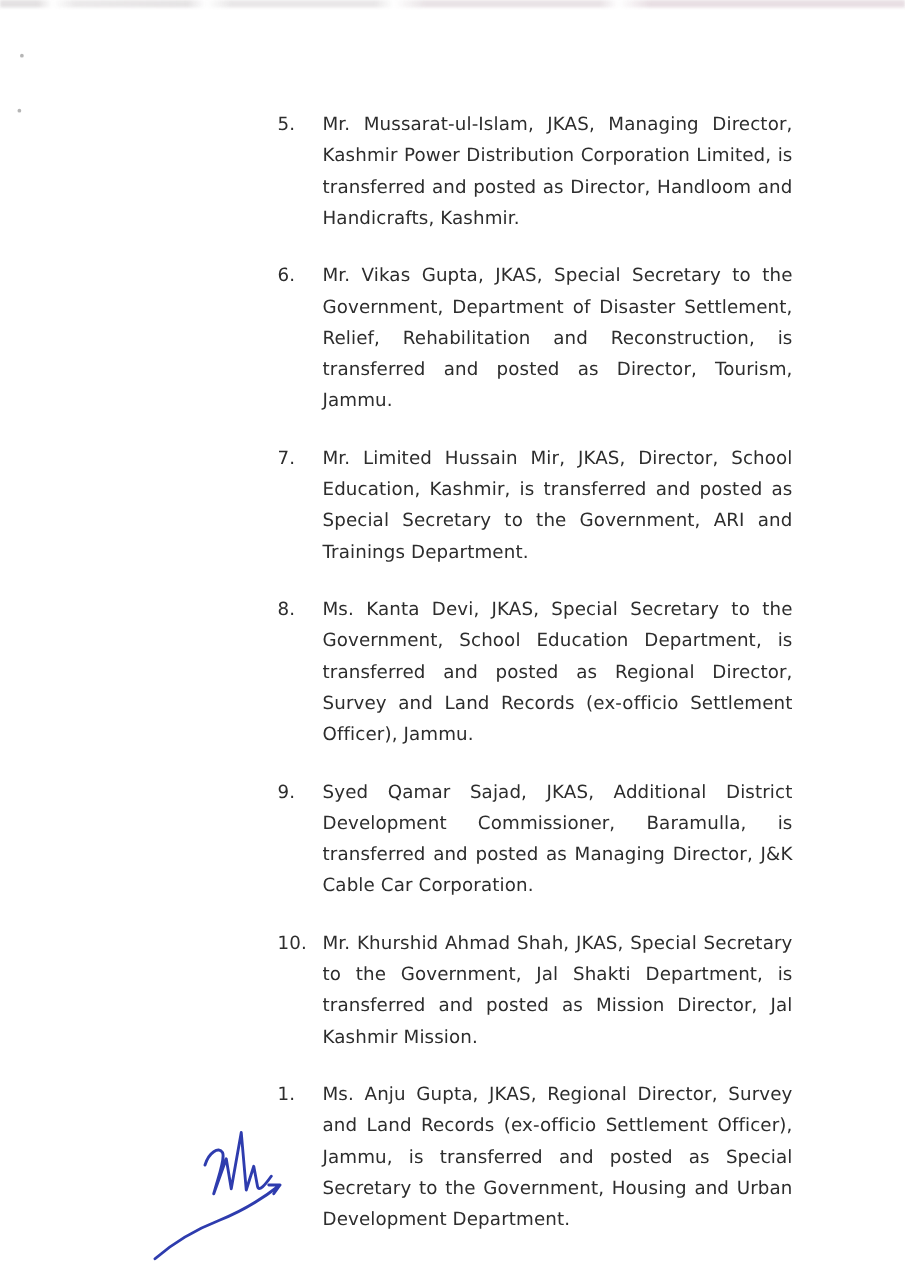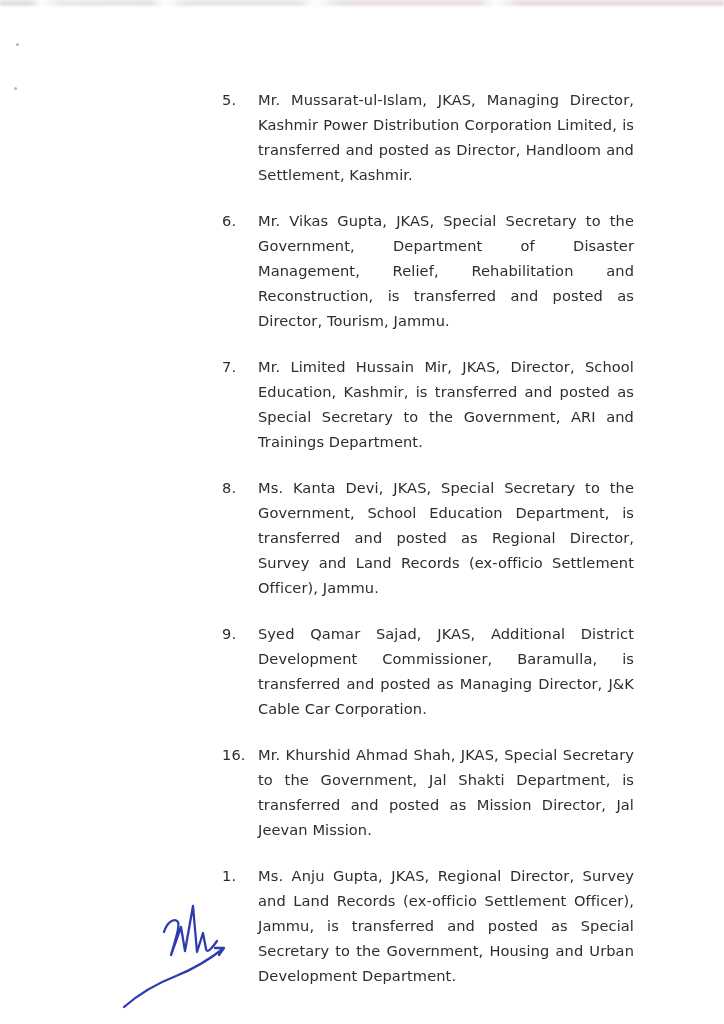--- a/index.html
+++ b/index.html
@@ -82,41 +82,41 @@
 
 <div class="page">
 
   <div class="top-smudge"></div>
   <div class="speck speck-1"></div>
   <div class="speck speck-2"></div>
 
   <ol class="order-list">
     <li class="order-item">
       <span class="num">5.</span>
-      <span class="body">Mr. Mussarat-ul-Islam, JKAS, Managing Director, Kashmir Power Distribution Corporation Limited, is transferred and posted as Director, Handloom and Settlement, Kashmir.</span>
+      <span class="body">Mr. Mussarat-ul-Islam, JKAS, Managing Director, Kashmir Power Distribution Corporation Limited, is transferred and posted as Director, Handloom and Handicrafts, Kashmir.</span>
     </li>
     <li class="order-item">
       <span class="num">6.</span>
-      <span class="body">Mr. Vikas Gupta, JKAS, Special Secretary to the Government, Department of Disaster Management, Relief, Rehabilitation and Reconstruction, is transferred and posted as Director, Tourism, Jammu.</span>
+      <span class="body">Mr. Vikas Gupta, JKAS, Special Secretary to the Government, Department of Disaster Settlement, Relief, Rehabilitation and Reconstruction, is transferred and posted as Director, Tourism, Jammu.</span>
     </li>
     <li class="order-item">
       <span class="num">7.</span>
       <span class="body">Mr. Limited Hussain Mir, JKAS, Director, School Education, Kashmir, is transferred and posted as Special Secretary to the Government, ARI and Trainings Department.</span>
     </li>
     <li class="order-item">
       <span class="num">8.</span>
       <span class="body">Ms. Kanta Devi, JKAS, Special Secretary to the Government, School Education Department, is transferred and posted as Regional Director, Survey and Land Records (ex-officio Settlement Officer), Jammu.</span>
     </li>
     <li class="order-item">
       <span class="num">9.</span>
       <span class="body">Syed Qamar Sajad, JKAS, Additional District Development Commissioner, Baramulla, is transferred and posted as Managing Director, J&amp;K Cable Car Corporation.</span>
     </li>
     <li class="order-item">
-      <span class="num">16.</span>
-      <span class="body">Mr. Khurshid Ahmad Shah, JKAS, Special Secretary to the Government, Jal Shakti Department, is transferred and posted as Mission Director, Jal Jeevan Mission.</span>
+      <span class="num">10.</span>
+      <span class="body">Mr. Khurshid Ahmad Shah, JKAS, Special Secretary to the Government, Jal Shakti Department, is transferred and posted as Mission Director, Jal Kashmir Mission.</span>
     </li>
     <li class="order-item">
       <span class="num">1.</span>
       <span class="body">Ms. Anju Gupta, JKAS, Regional Director, Survey and Land Records (ex-officio Settlement Officer), Jammu, is transferred and posted as Special Secretary to the Government, Housing and Urban Development Department.</span>
     </li>
   </ol>
 
   <svg class="signature" viewBox="0 0 132 138" xmlns="http://www.w3.org/2000/svg" aria-hidden="true">
 
     <path d="M 54 46

